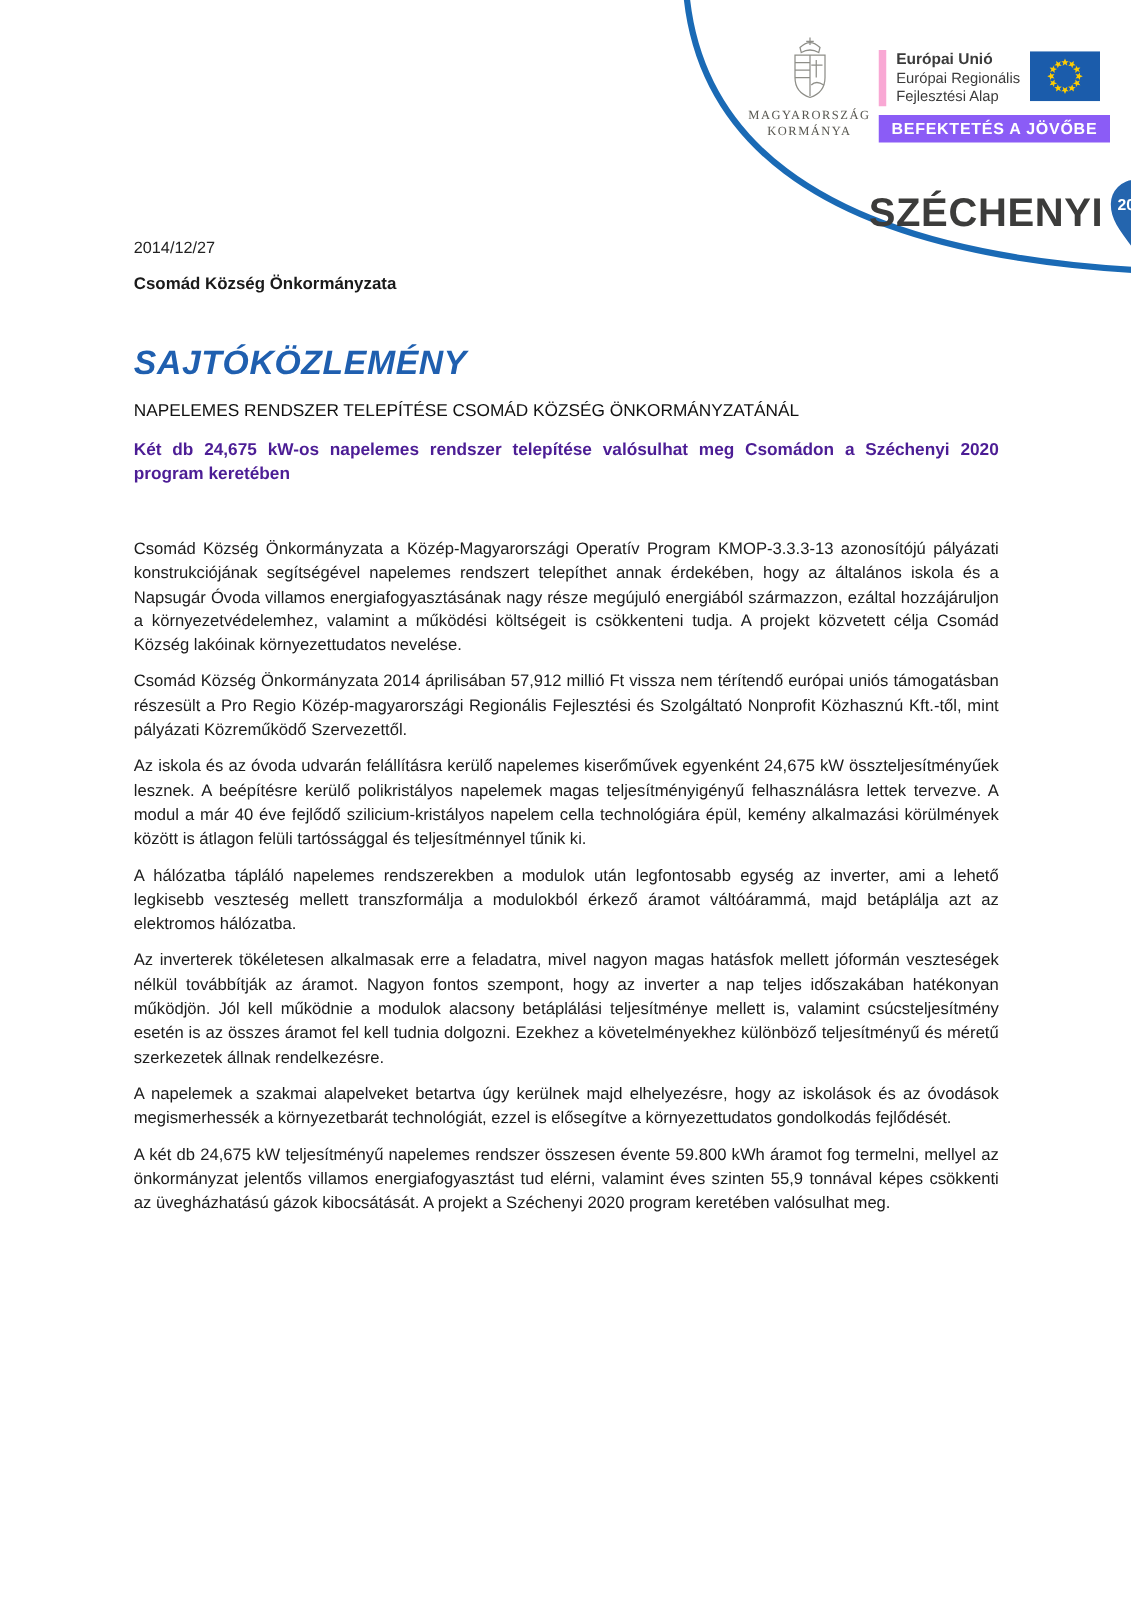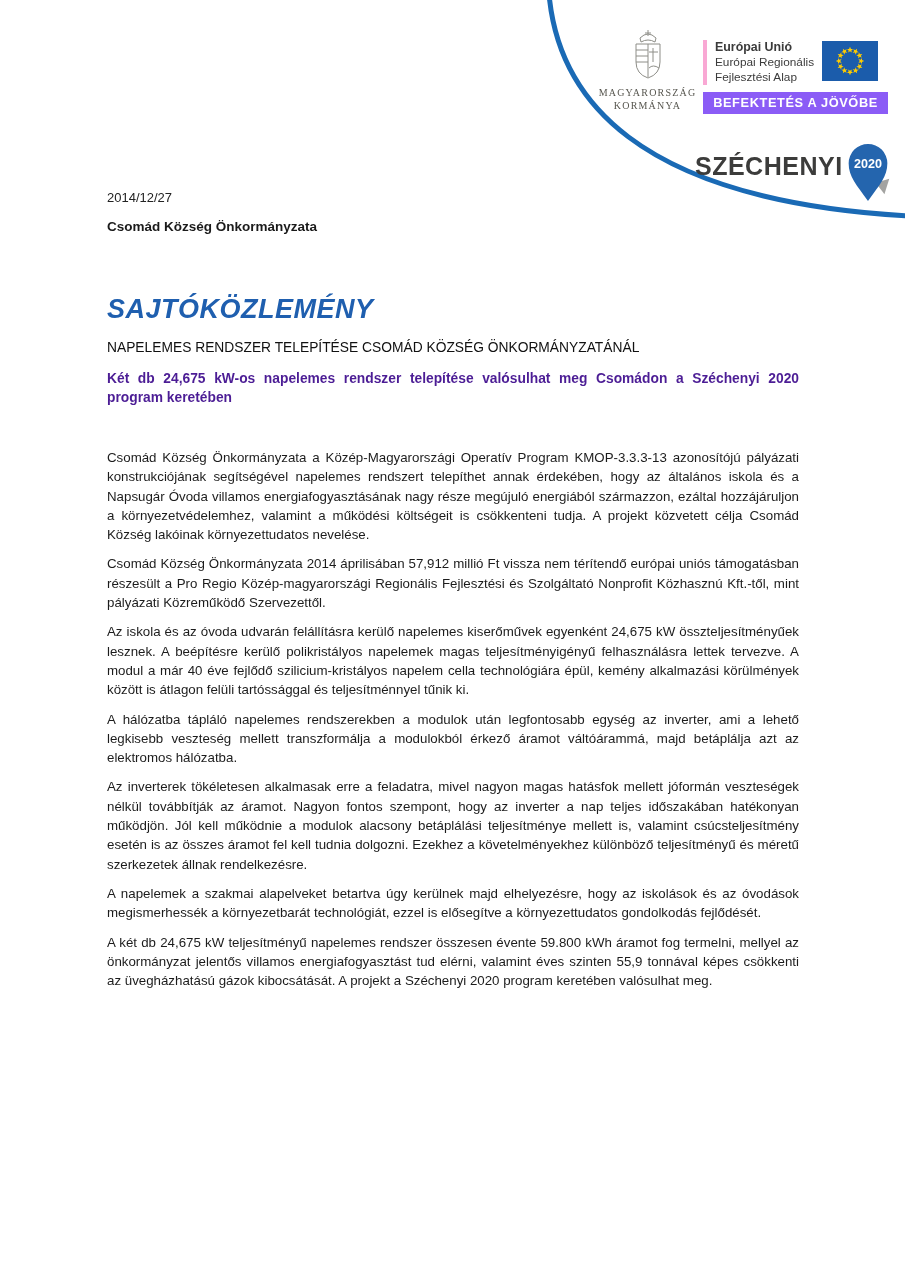--- a/index.html
+++ b/index.html
@@ -24,48 +24,48 @@
   }
   .gov-block svg { display: block; margin: 0 auto 4px auto; }
   .gov-text {
     font-family: "Liberation Serif", serif;
     font-size: 10px; letter-spacing: 1.2px; line-height: 13px;
     color: #57564f; text-transform: uppercase;
   }
   .eu-block { position: absolute; left: 703px; top: 40px; width: 185px; }
   .eu-row { display: flex; align-items: flex-start; }
   .eu-text {
-    border-left: 4px solid #f9a8d4;
+    border-left: 6px solid #f9a8d4;
     padding-left: 8px;
     font-size: 11.8px; line-height: 15px; color: #3b3b3b;
   }
   .eu-text .eu-line1 { font-weight: bold; font-size: 12.4px; }
   .eu-flag { margin-left: 8px; margin-top: 1px; }
   .eu-banner {
     margin-top: 7px;
     background: #8b5cf6; color: #ffffff;
     font-weight: bold; font-size: 12.8px; letter-spacing: 0.6px;
     text-align: center; padding: 3px 0 4px 0;
   }
   .szechenyi {
     position: absolute; left: 695px; top: 142px; width: 175px;
     display: flex; align-items: flex-start;
   }
   .sz-wordmark {
-    font-weight: bold; font-size: 25px; letter-spacing: 0.5px;
+    font-weight: bold; font-size: 32px; letter-spacing: 0.5px;
     color: #3c3c3b; line-height: 1; margin-top: 12px;
   }
   .sz-pin { margin-left: 3px; }
 
   
   .content {
     position: absolute; left: 107px; top: 190px; width: 692px;
   }
   .doc-date { font-size: 13px; line-height: 16px; margin-bottom: 12px; color: #222; }
-  .doc-org  { font-size: 13.5px; line-height: 17px; font-weight: bold; margin-bottom: 59px; color: #1a1a1a; }
+  .doc-org  { font-size: 13.5px; line-height: 17px; font-weight: bold; margin-bottom: 40px; color: #1a1a1a; }
   .doc-title {
     color: #1f5faf; font-size: 27px; line-height: 30px;
     font-weight: bold; letter-spacing: 0.5px; margin-bottom: 15px; font-style: italic;
   }
   .doc-subtitle { font-size: 13.8px; line-height: 17px; font-weight: normal; margin-bottom: 13px; color: #111; }
   .doc-lead {
     font-size: 13.8px; line-height: 19px; font-weight: bold;
     text-align: justify; margin-bottom: 41px; color: #4c1d95;
   }
   .doc-par {

